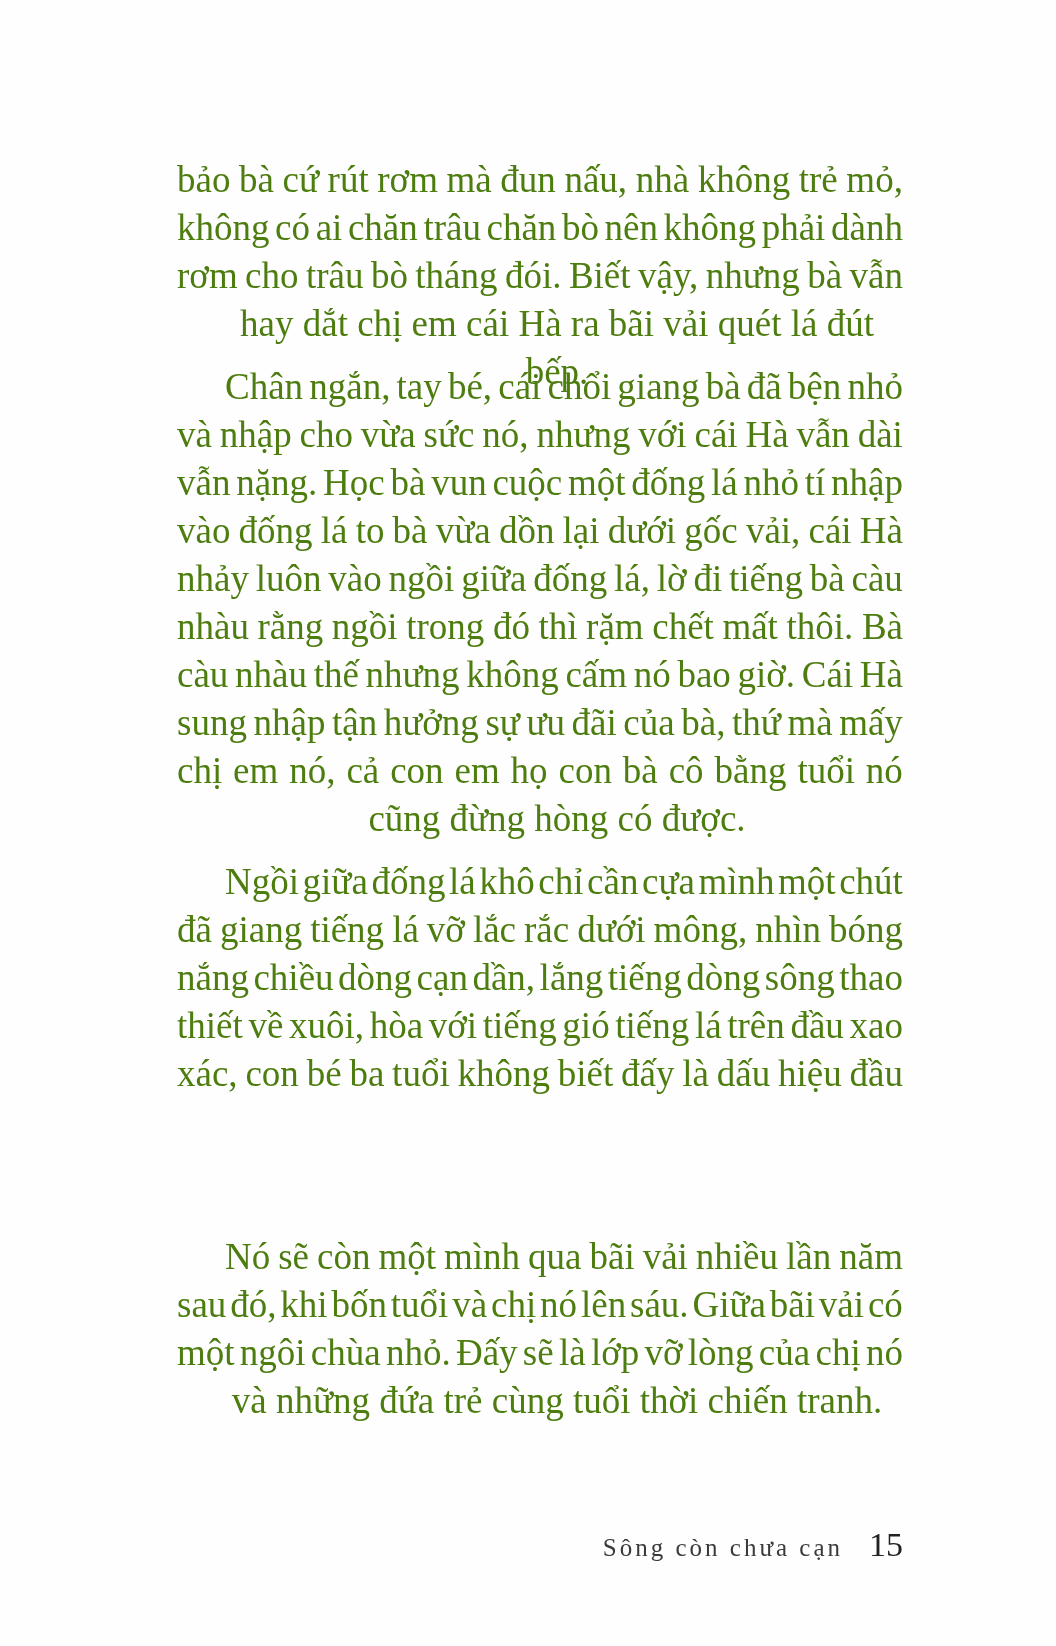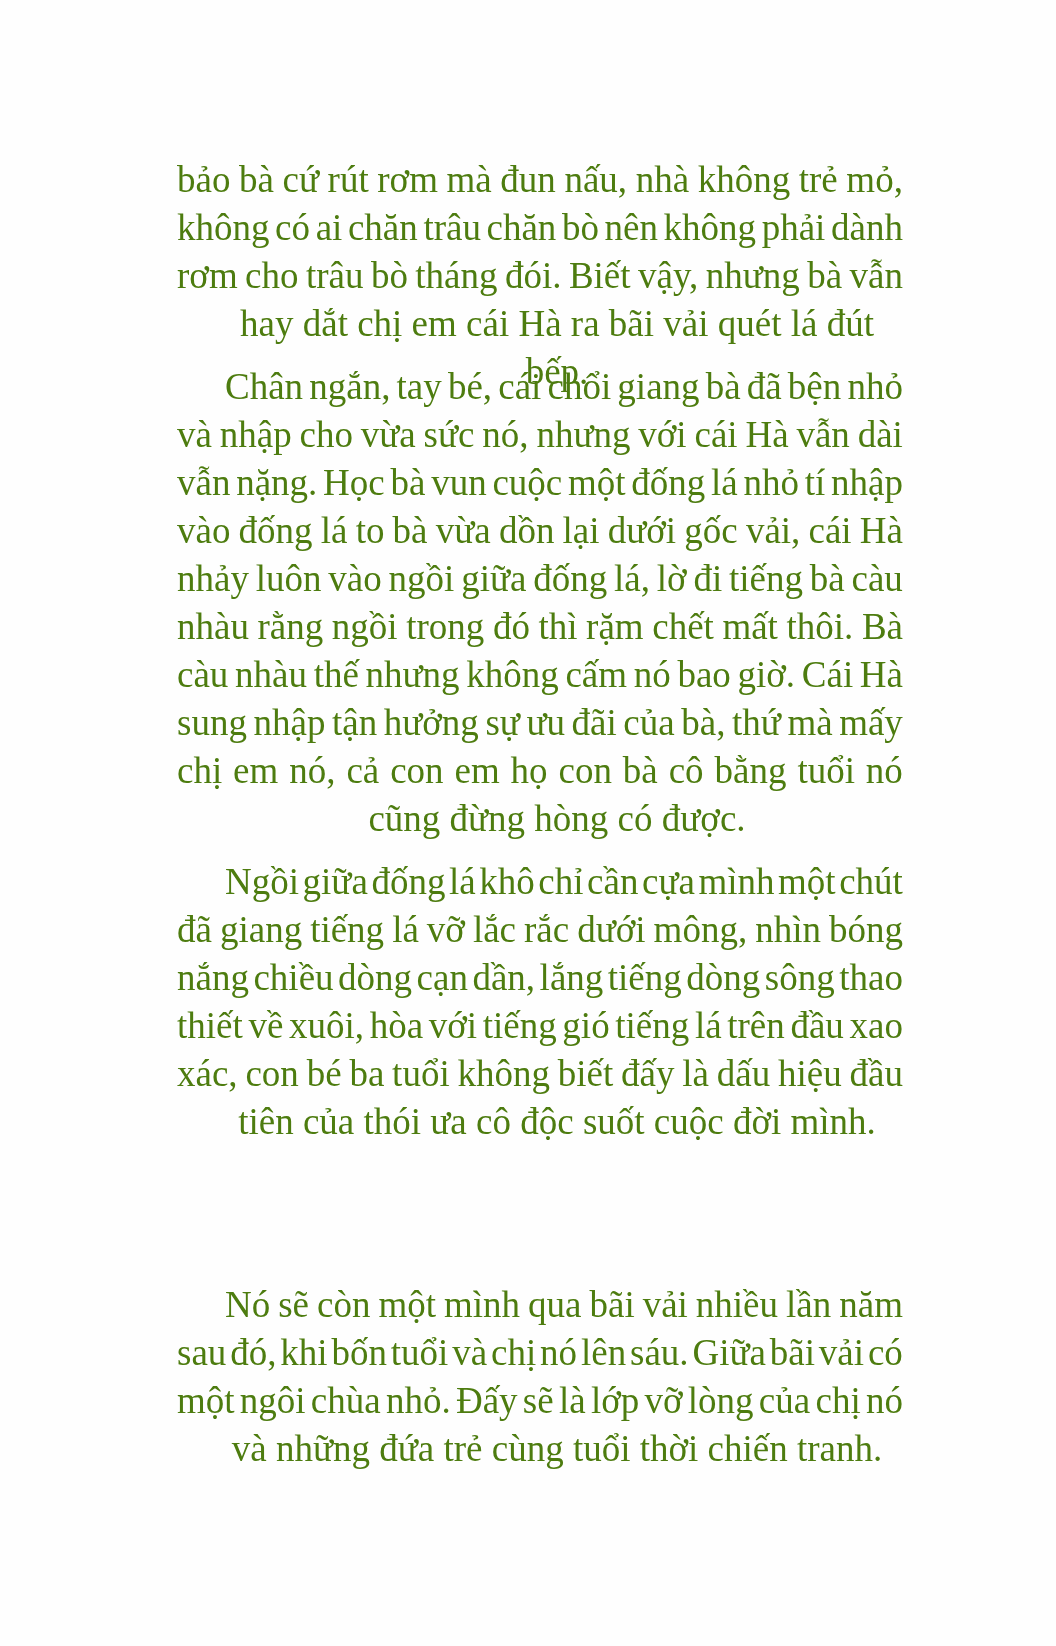--- a/index.html
+++ b/index.html
@@ -308,21 +308,20 @@
           <span>ba</span>
           <span>tuổi</span>
           <span>không</span>
           <span>biết</span>
           <span>đấy</span>
           <span>là</span>
           <span>dấu</span>
           <span>hiệu</span>
           <span>đầu</span>
         </div>
-        <div class="line last">tiên của thói ưa cô độc suốt cuộc đời mình.</div>
       </div>
       <div class="para section-break">
         <div class="line indent">
           <span>Nó</span>
           <span>sẽ</span>
           <span>còn</span>
           <span>một</span>
           <span>mình</span>
           <span>qua</span>
           <span>bãi</span>
@@ -359,14 +358,17 @@
           <span>vỡ</span>
           <span>lòng</span>
           <span>của</span>
           <span>chị</span>
           <span>nó</span>
         </div>
         <div class="line last">và những đứa trẻ cùng tuổi thời chiến tranh.</div>
       </div>
     </main>
 
+  <footer class="footer">
+    <span class="running-title">Sông còn chưa cạn</span><span class="page-number">15</span>
+  </footer>
 
 </div>
 
 </body></html>

